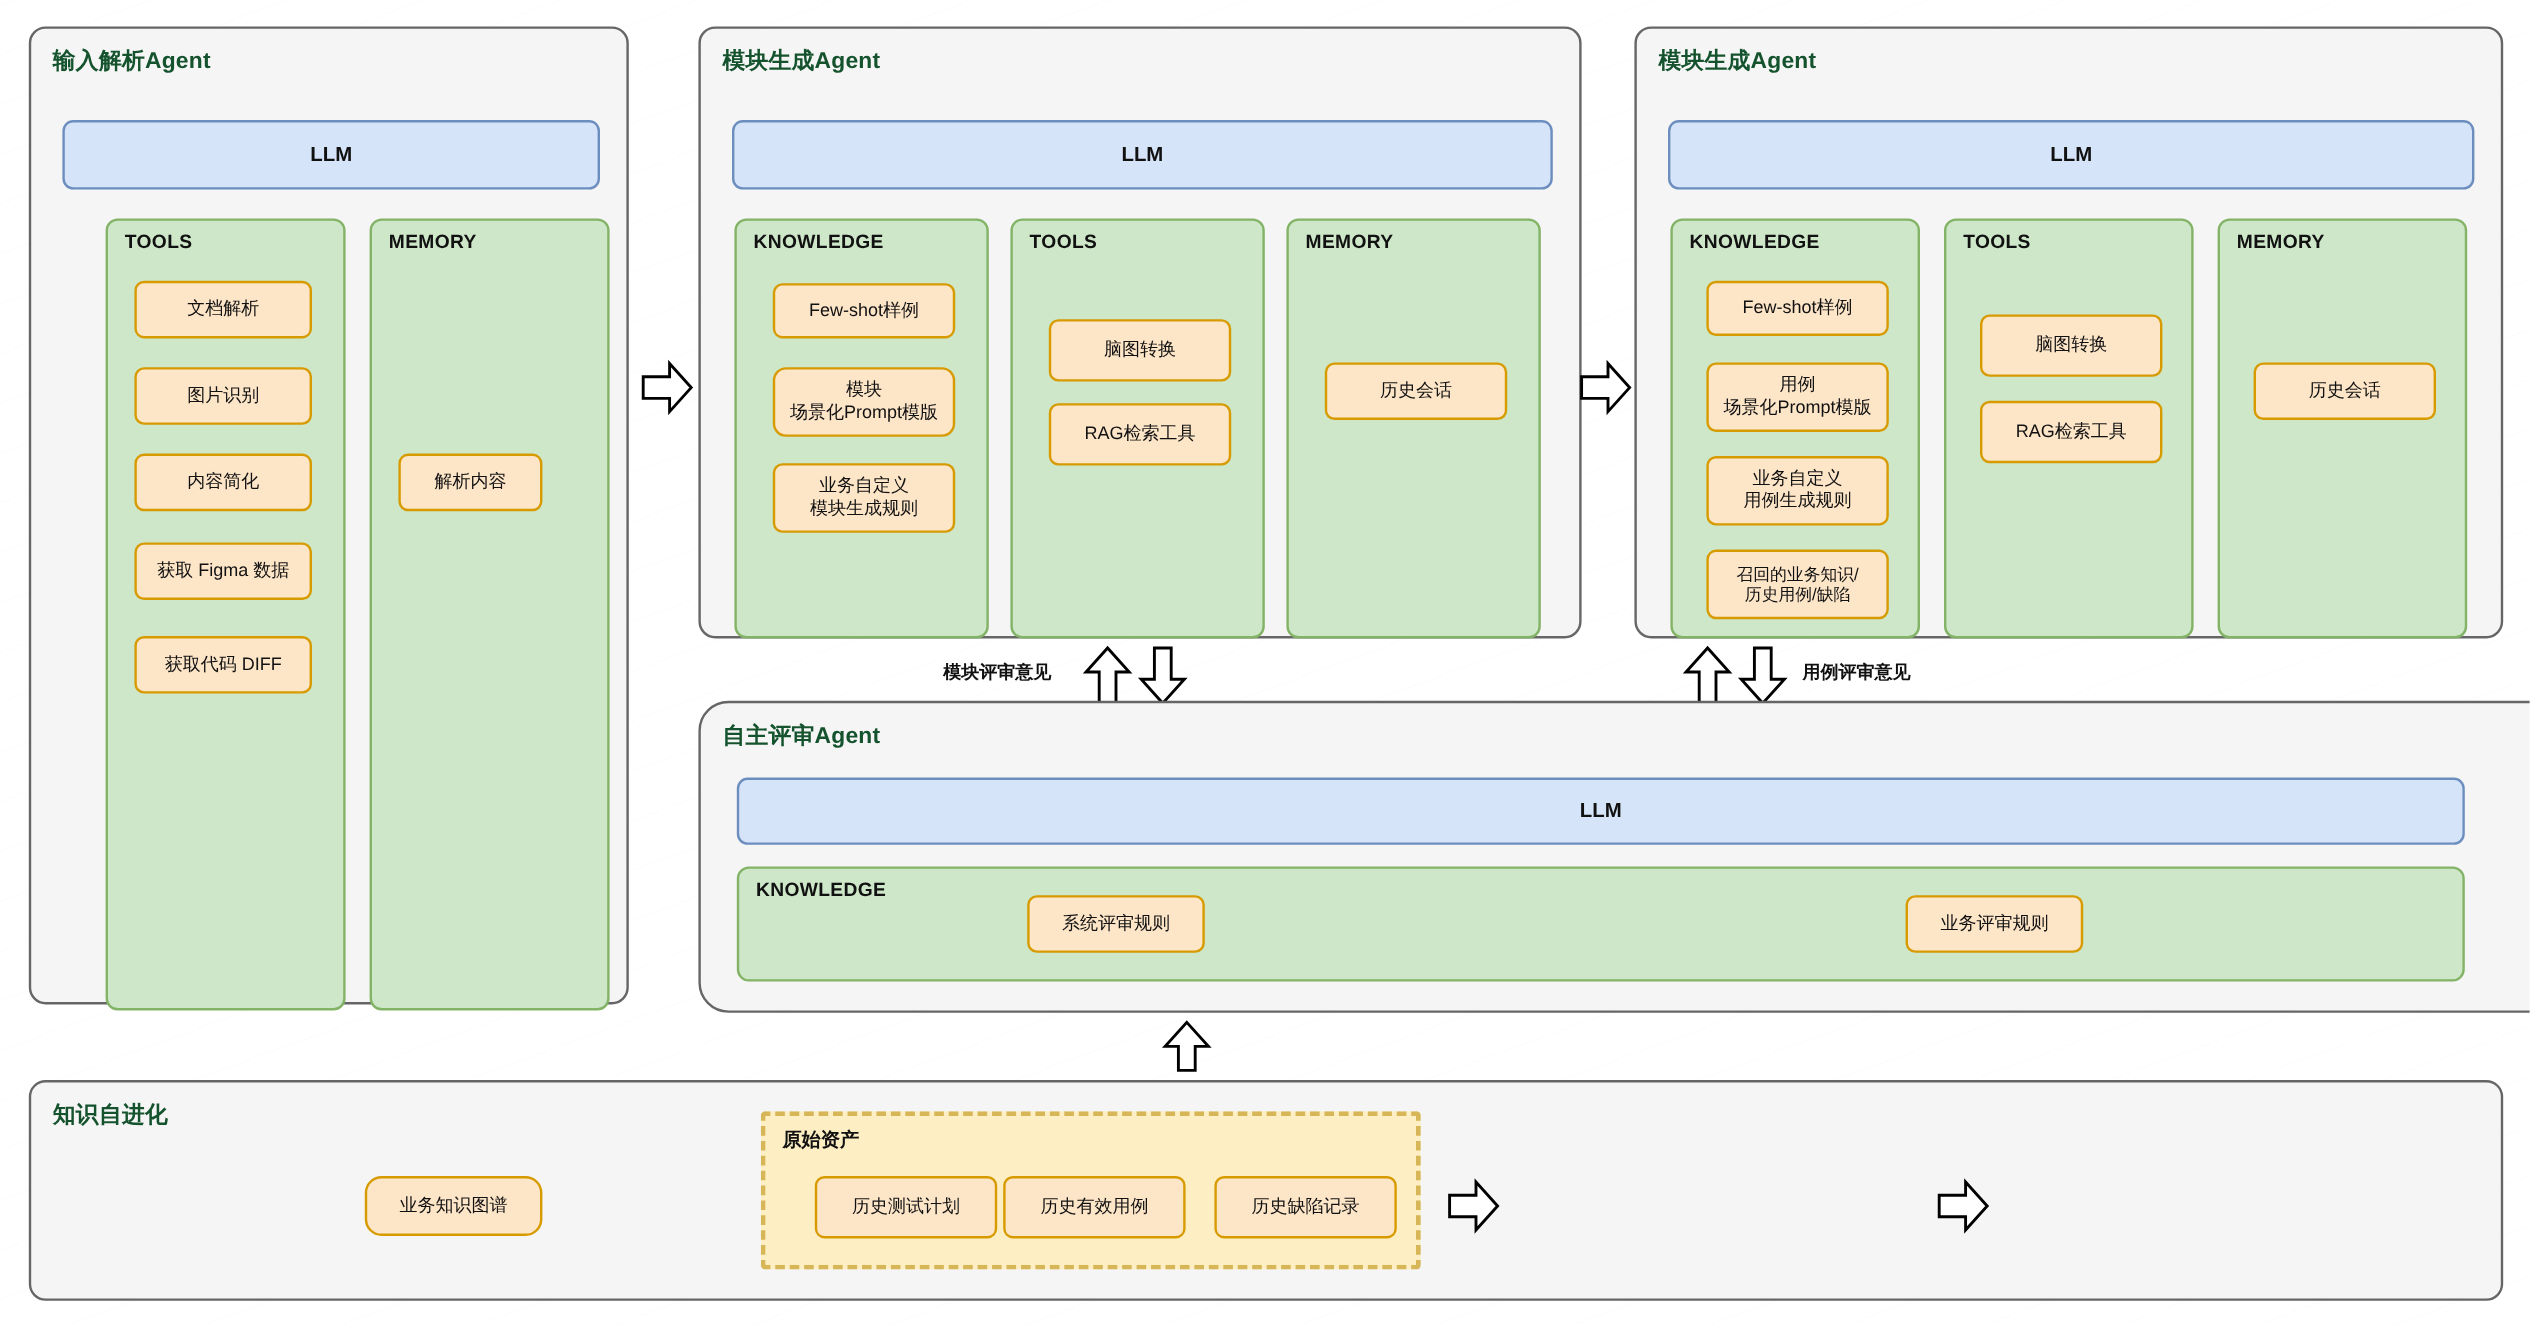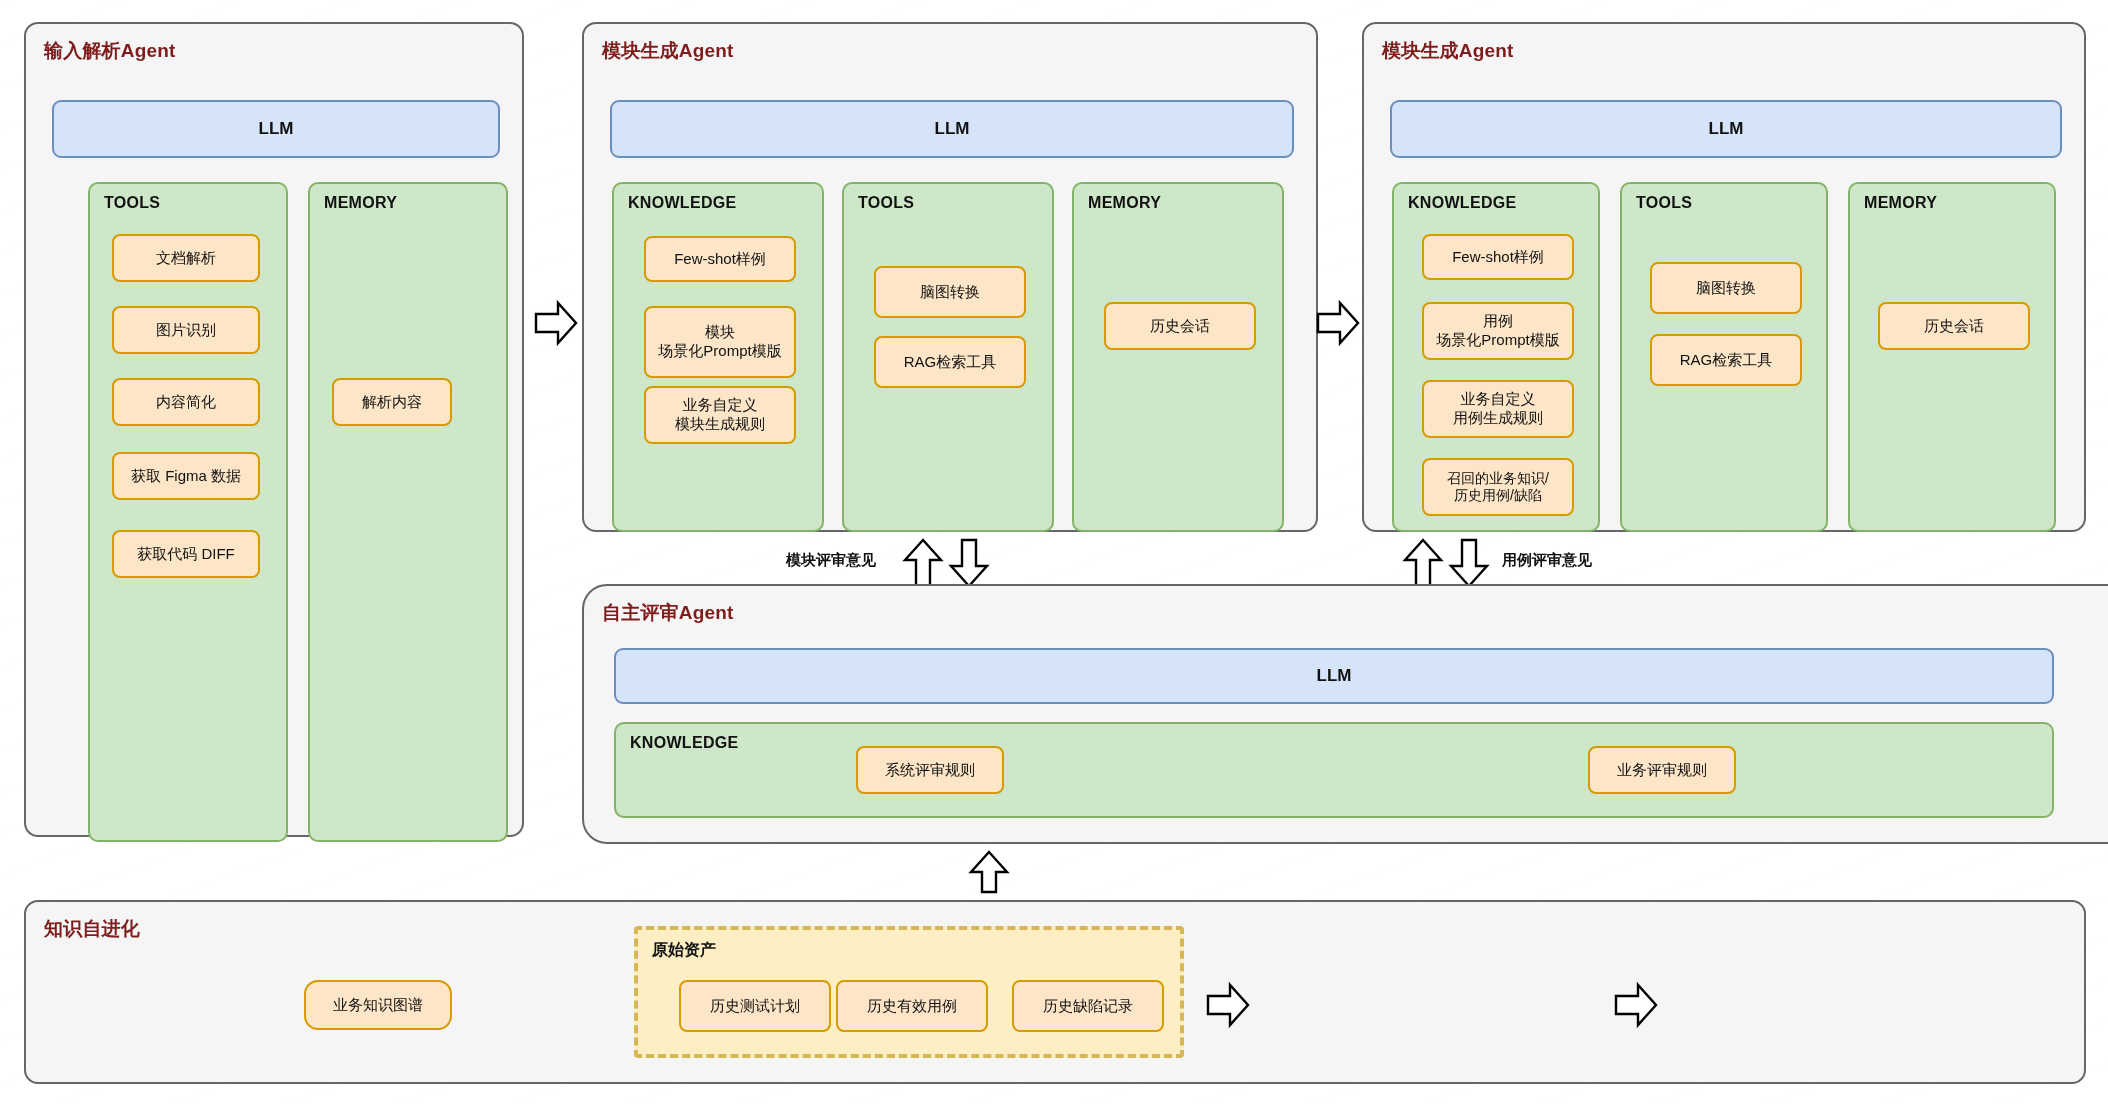--- a/index.html
+++ b/index.html
@@ -14,21 +14,21 @@
   .agent-card{
     position:absolute;
     background:#f5f5f5;
     border:2px solid #666666;
     border-radius:14px;
     box-sizing:border-box;
   }
   .agent-title{
     position:absolute;left:18px;top:14px;
     font-size:19px;font-weight:bold;letter-spacing:.2px;
-    color:#7f1d1d;
+    color:#14532d;
   }
   .llm-bar{
     position:absolute;
     background:#d6e4f9;
     border:2px solid #6c8ebf;
     border-radius:9px;
     box-sizing:border-box;
     display:flex;align-items:center;justify-content:center;
     font-size:17px;font-weight:bold;color:#111;
   }
@@ -108,21 +108,21 @@
   </div>
 
   <div class="agent-card" style="left:582px;top:22px;width:736px;height:510px;">
     <div class="agent-title">模块生成Agent</div>
 
     <div class="llm-bar" style="left:26px;top:76px;width:684px;height:58px;">LLM</div>
 
     <div class="green-col" style="left:28px;top:158px;width:212px;height:350px;">
       <div class="col-title">KNOWLEDGE</div>
       <div class="chip" style="left:30px;top:52px;width:152px;height:46px;">Few-shot样例</div>
-      <div class="chip two-line" style="left:30px;top:122px;width:152px;height:72px;white-space:pre-line;">模块
+      <div class="chip two-line" style="left:30px;top:122px;width:152px;height:58px;white-space:pre-line;border-radius:11px;">模块
 场景化Prompt模版</div>
       <div class="chip two-line" style="left:30px;top:202px;width:152px;height:58px;white-space:pre-line;">业务自定义
 模块生成规则</div>
     </div>
 
     <div class="green-col" style="left:258px;top:158px;width:212px;height:350px;">
       <div class="col-title">TOOLS</div>
       <div class="chip" style="left:30px;top:82px;width:152px;height:52px;">脑图转换</div>
       <div class="chip" style="left:30px;top:152px;width:152px;height:52px;">RAG检索工具</div>
     </div>

